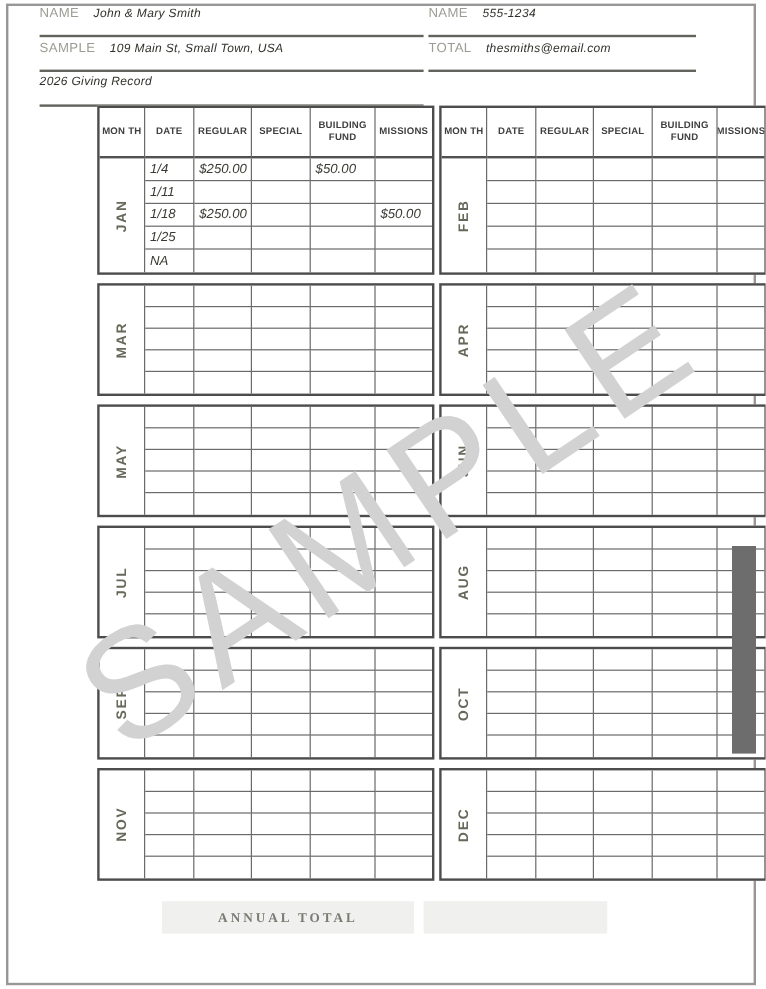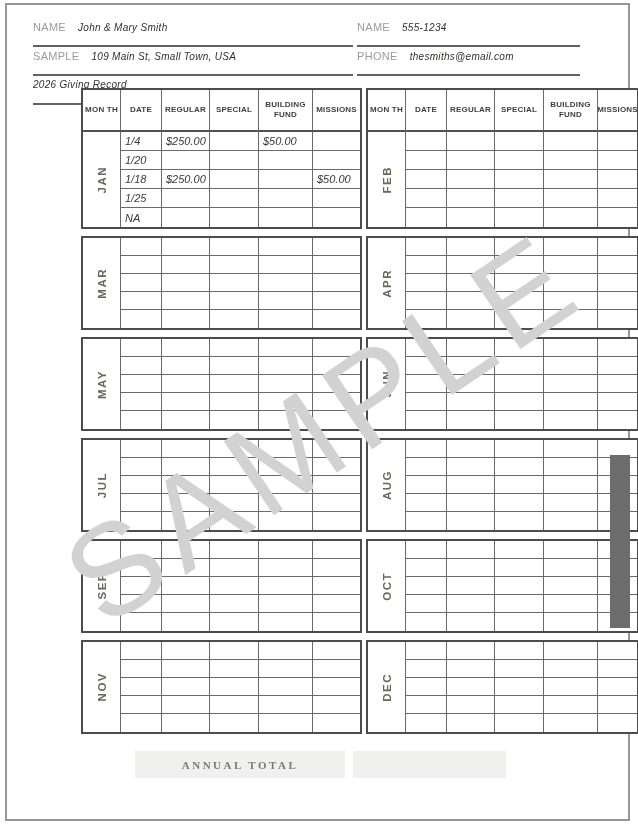--- a/index.html
+++ b/index.html
@@ -6,21 +6,21 @@
   body{
     width:638px;height:824px;position:relative;background:#ffffff;
     font-family:"Liberation Sans", sans-serif;overflow:hidden;
   }
   .page{
     position:absolute;left:5px;top:3px;width:625px;height:818px;
     border:2px solid #979797;background:#ffffff;box-sizing:border-box;
   }
   
   .header-area{
-    position:absolute;top:16px;left:26px;width:552px;
+    position:absolute;top:0;left:26px;width:552px;
     display:flex;gap:4px;
   }
   .hcol-left{width:320px;}
   .hcol-right{width:223px;}
   .field{
     display:flex;align-items:baseline;height:23px;
     border-bottom:2px solid #63635d;margin-bottom:3px;padding-bottom:1px;
   }
   .field-label{
     font-size:11px;color:#9c9c94;letter-spacing:.3px;
@@ -100,21 +100,21 @@
       <div class="field">
         <span class="field-value">2026 Giving Record</span>
       </div>
     </div>
     <div class="hcol-right">
       <div class="field">
         <span class="field-label">NAME</span>
         <span class="field-value">555-1234</span>
       </div>
       <div class="field">
-        <span class="field-label">PHONE</span>
+        <span class="field-label">TOTAL</span>
         <span class="field-value">thesmiths@email.com</span>
       </div>
     </div>
   </div>
 
   <div class="tables-area">
       <div class="pair">
         <div class="block left first">
           <div class="cell hcell">MON TH</div>
           <div class="cell hcell">DATE</div>
@@ -123,21 +123,21 @@
           <div class="cell hcell">BUILDING FUND</div>
           <div class="cell hcell nr">MISSIONS</div>
           <div class="cell month-cell nb" style="grid-area: 2 / 1 / span 5;">
             <span class="month-text">JAN</span>
           </div>
           <div class="cell dcell">1/4</div>
           <div class="cell dcell">$250.00</div>
           <div class="cell dcell"></div>
           <div class="cell dcell">$50.00</div>
           <div class="cell dcell nr"></div>
-          <div class="cell dcell">1/20</div>
+          <div class="cell dcell">1/11</div>
           <div class="cell dcell"></div>
           <div class="cell dcell"></div>
           <div class="cell dcell"></div>
           <div class="cell dcell nr"></div>
           <div class="cell dcell">1/18</div>
           <div class="cell dcell">$250.00</div>
           <div class="cell dcell"></div>
           <div class="cell dcell"></div>
           <div class="cell dcell nr">$50.00</div>
           <div class="cell dcell">1/25</div>

